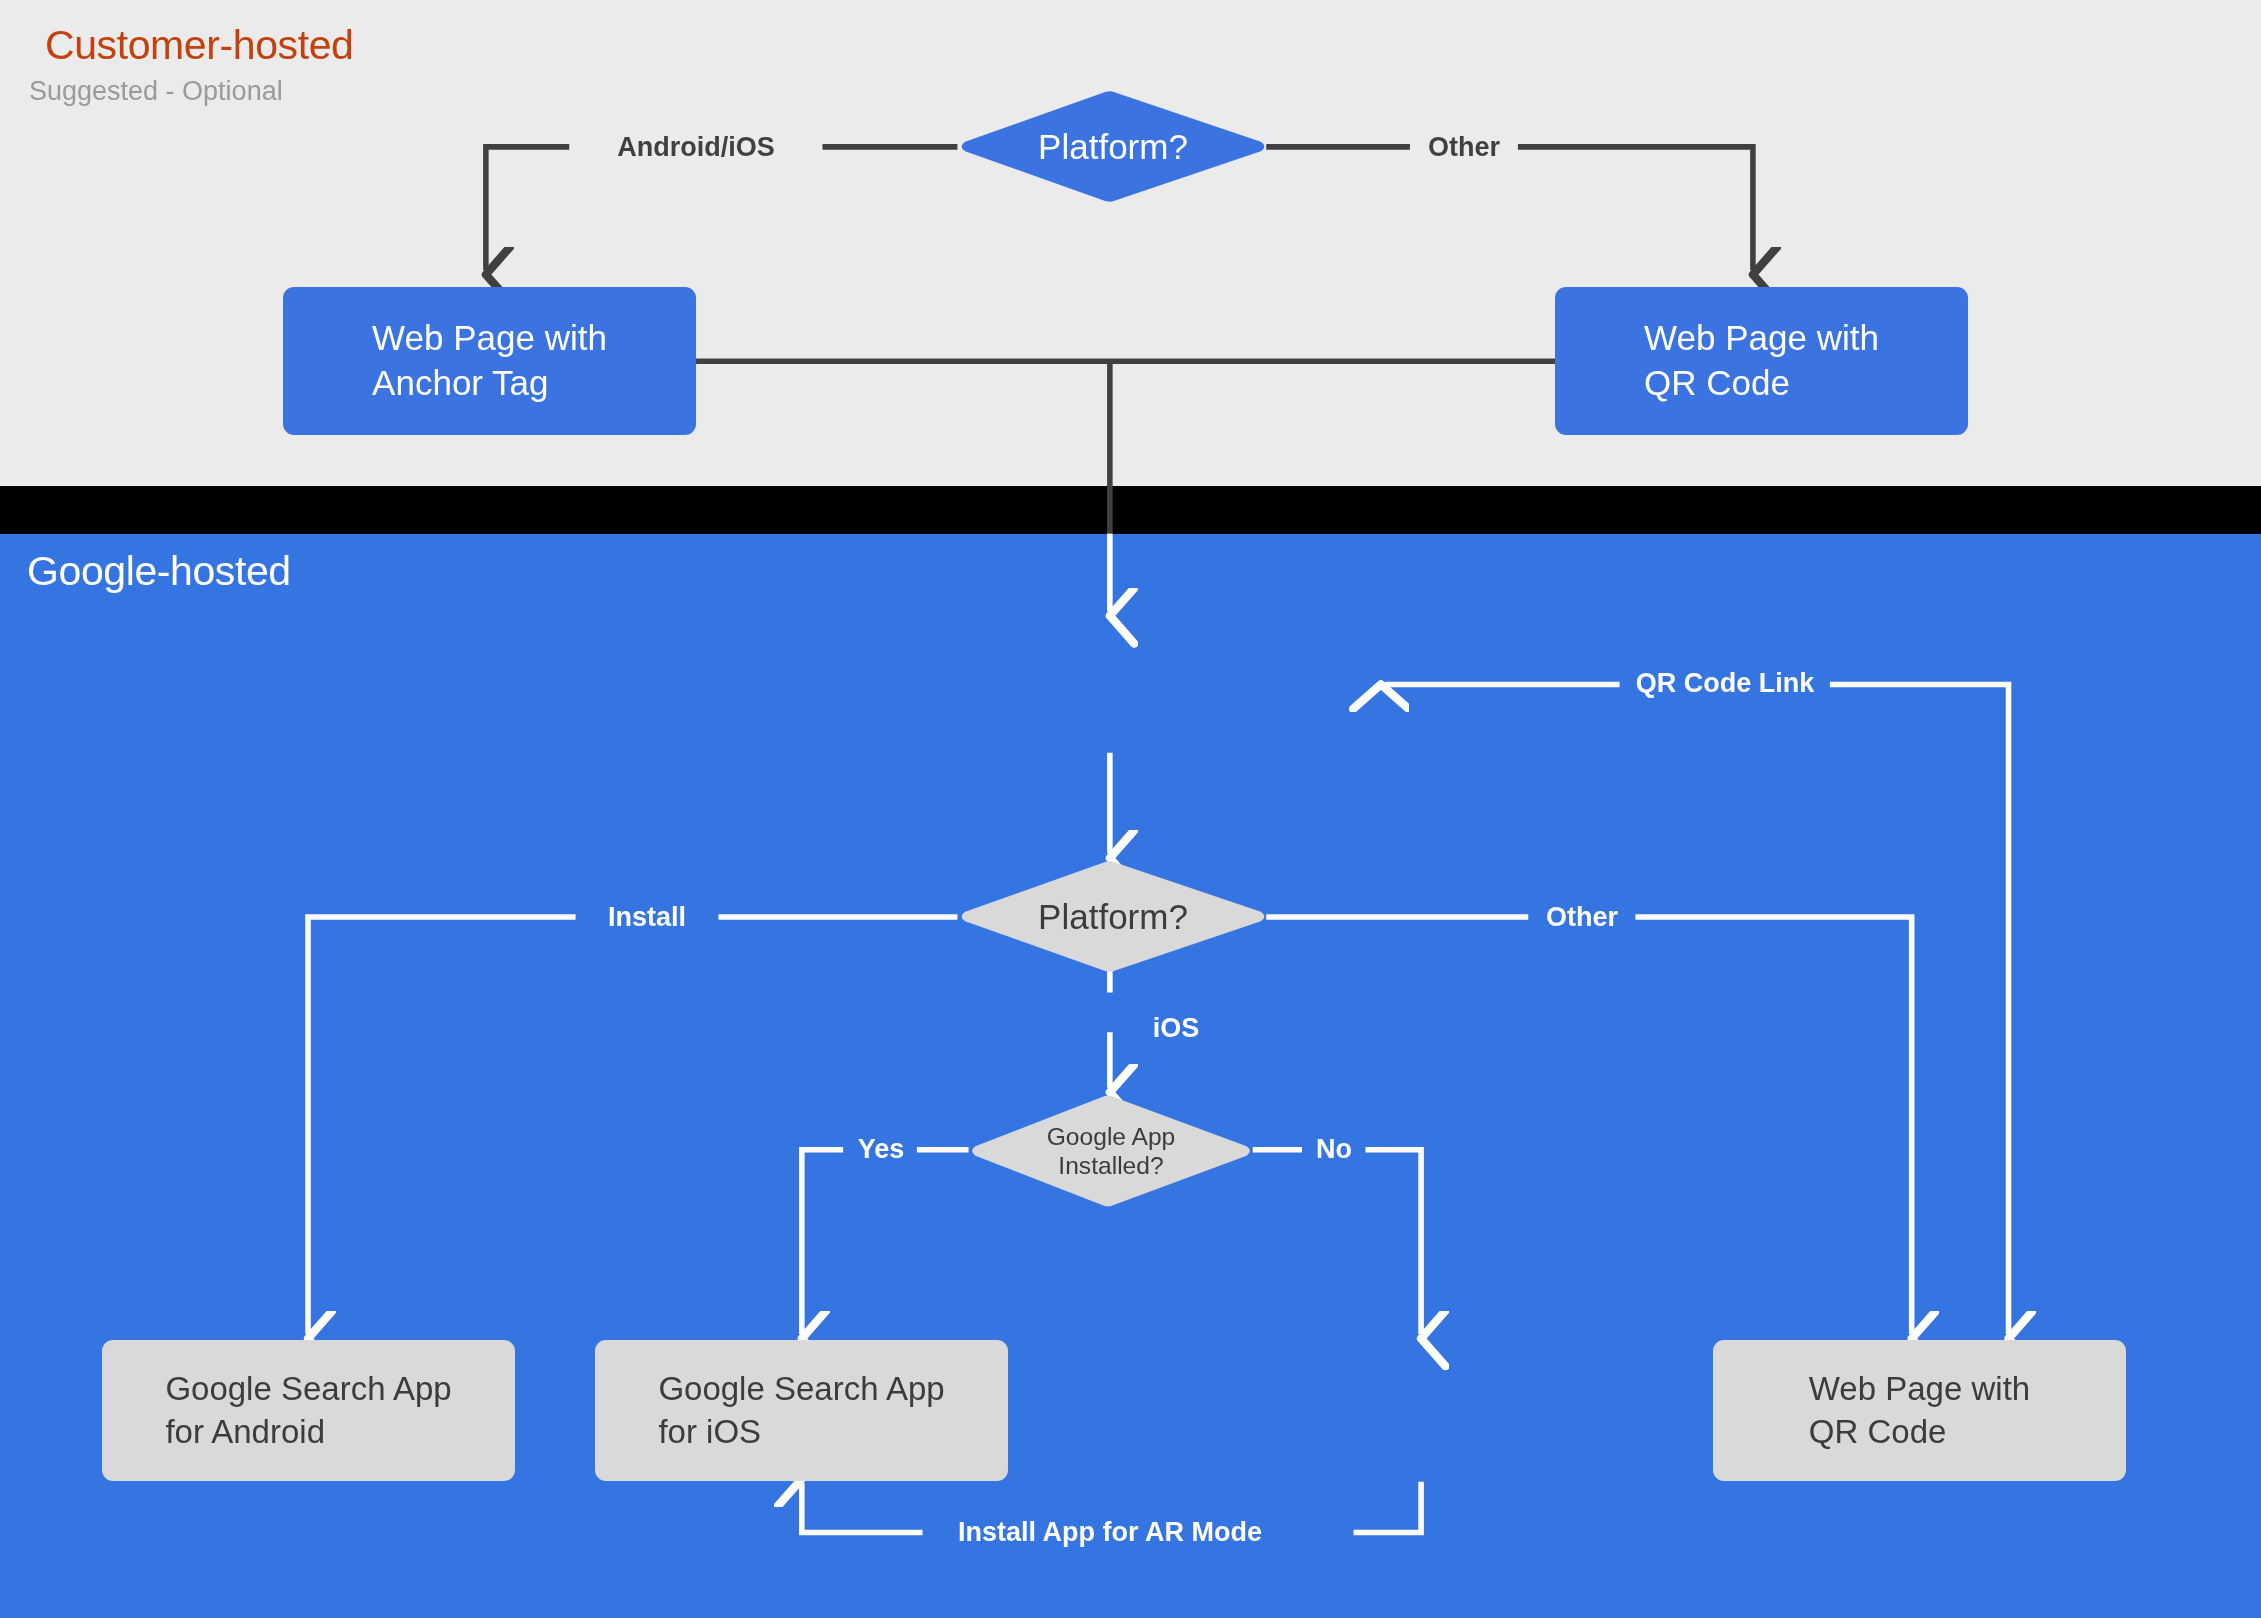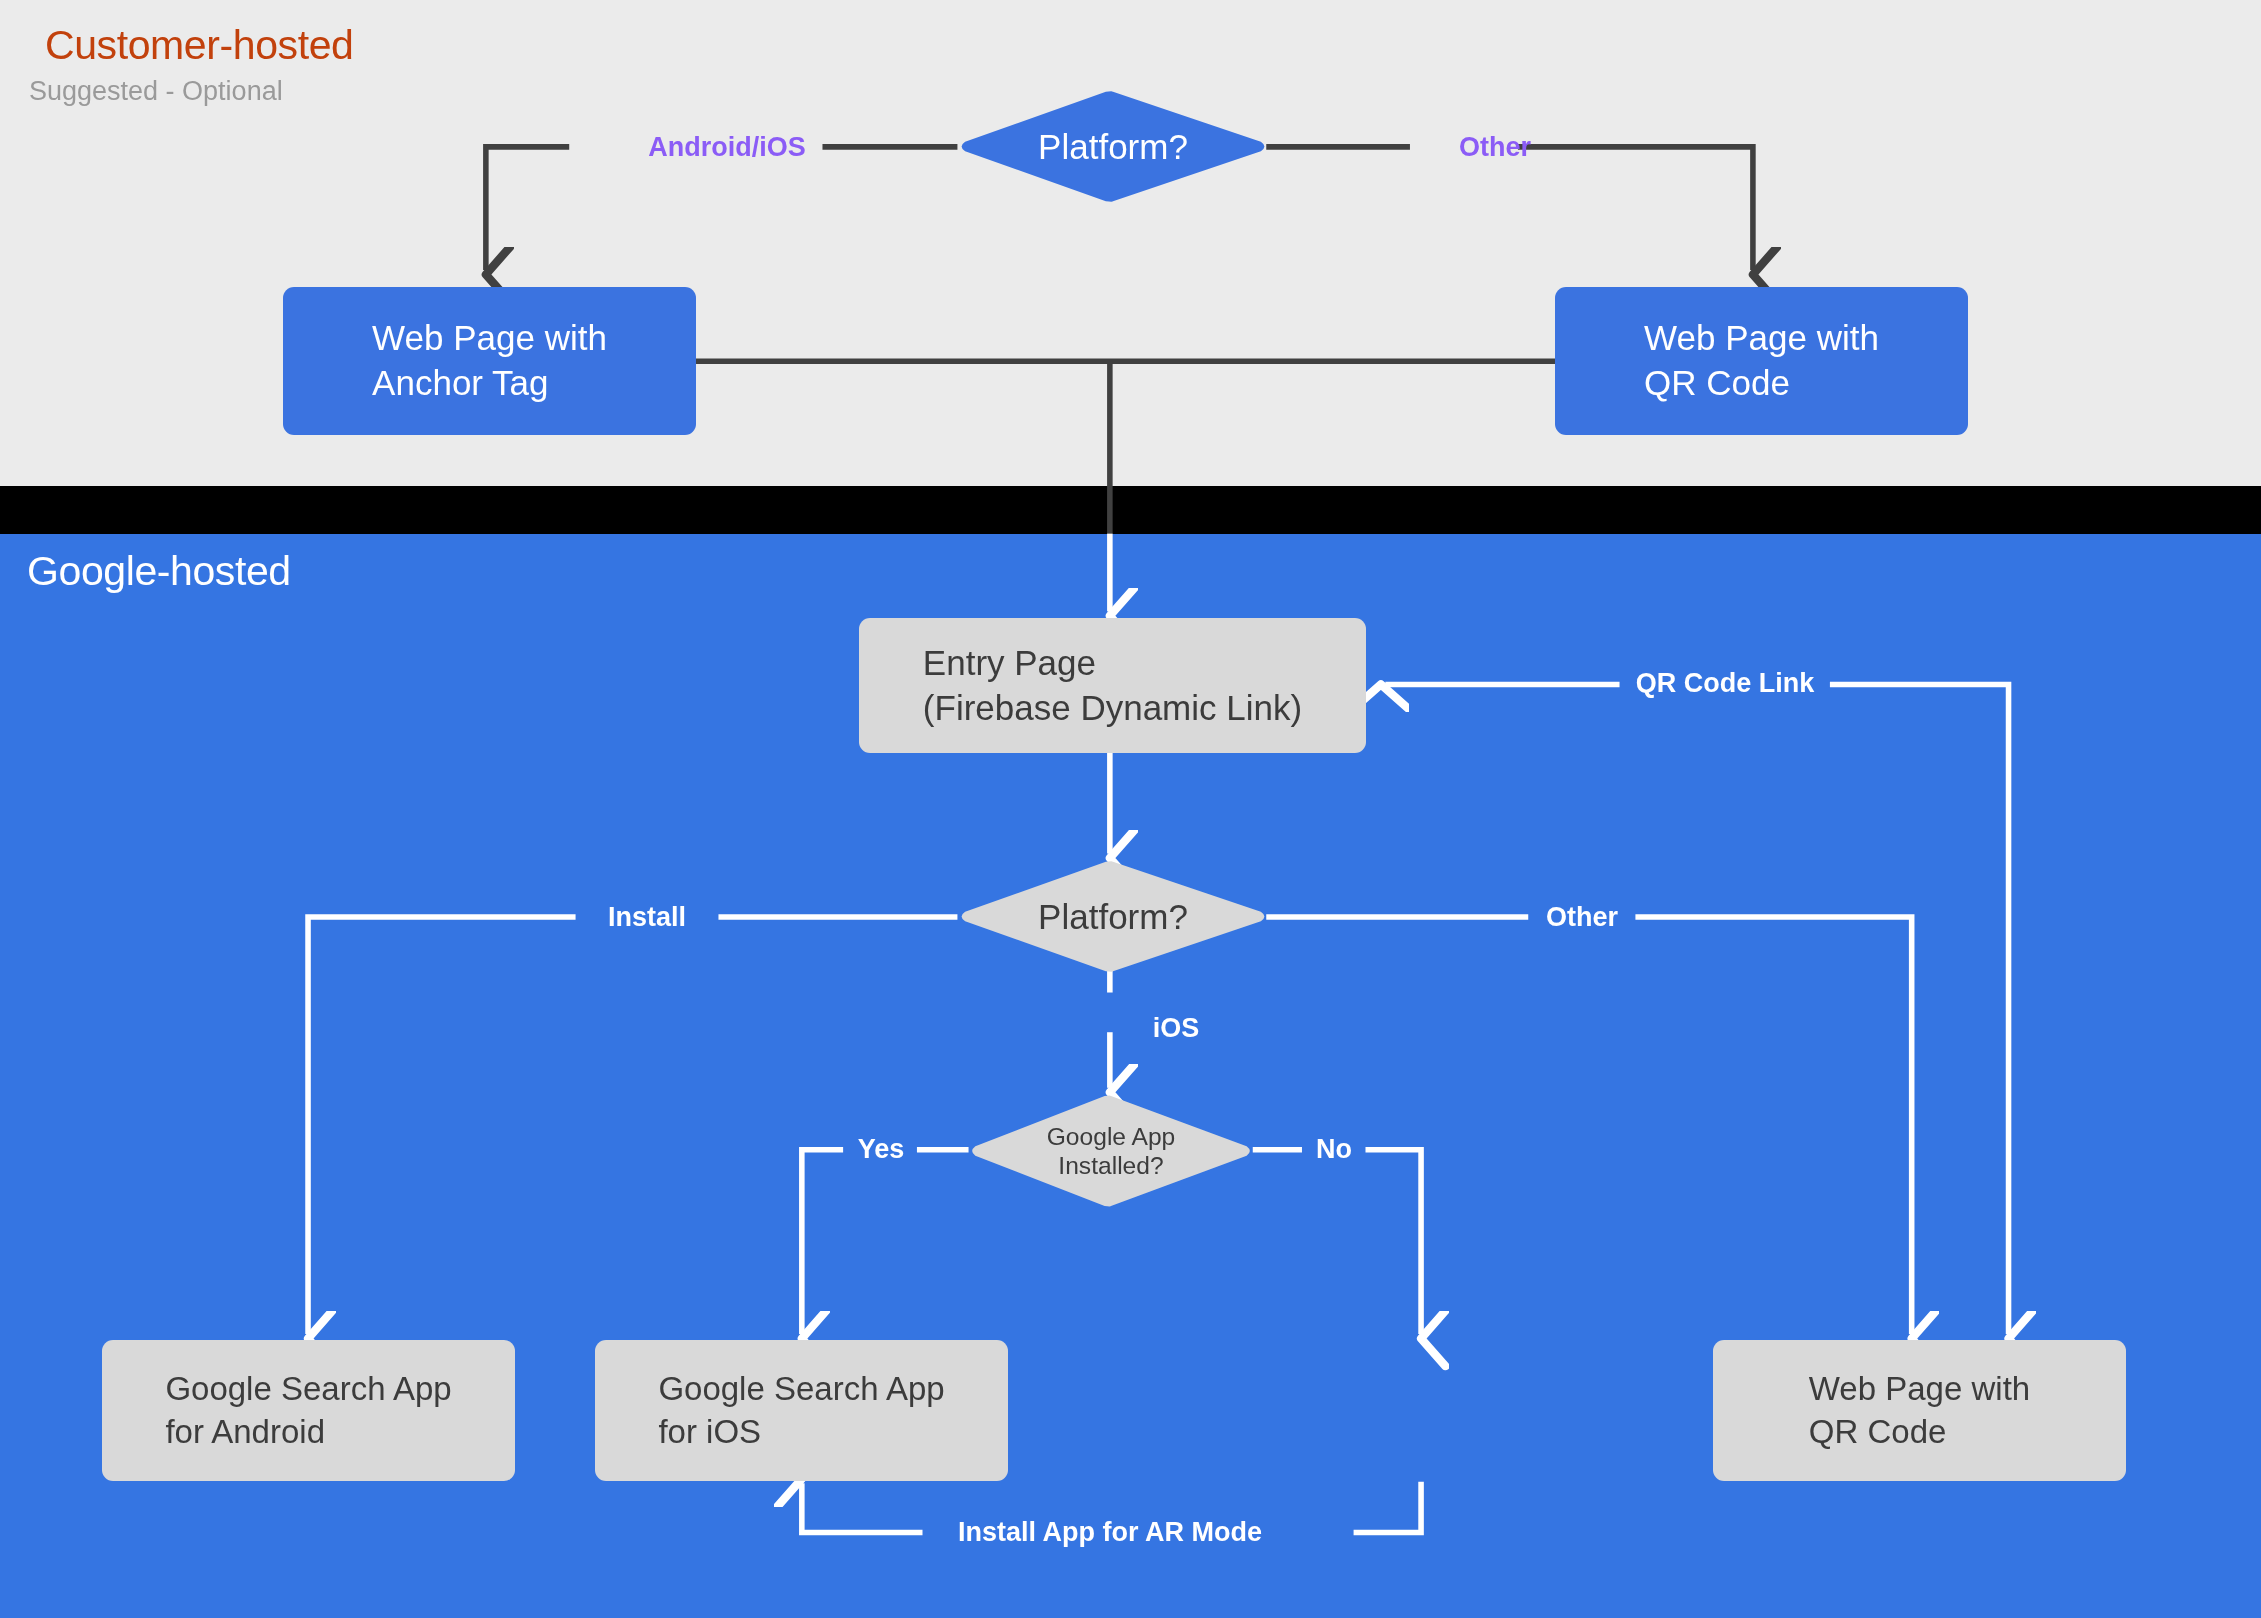--- a/index.html
+++ b/index.html
@@ -90,21 +90,21 @@
   
   .elabel {
     position: absolute;
     font-size: 27px;
     font-weight: bold;
     white-space: nowrap;
     transform: translate(-50%, -50%);
     z-index: 6;
     line-height: 1;
   }
-  .elabel.dark  { color: #8b5cf6; margin-left: 31px; }
+  .elabel.dark  { color: #404040; }
   .elabel.light { color: #ffffff; }
 
   
   svg.edges {
     position: absolute;
     left: 0; top: 0;
     width: 2261px; height: 1619px;
     overflow: visible;
   }
   svg.edges.top    { z-index: 3; }
@@ -195,22 +195,20 @@
     </svg>
     <span class="dlabel" style="font-size:35px;">Platform?</span>
   </div>
 
   <div class="node blue" style="left:283px; top:287px; width:413px; height:148px; font-size:35px; z-index:5;">Web Page with
 Anchor Tag</div>
 
   <div class="node blue" style="left:1555px; top:287px; width:413px; height:148px; font-size:35px; z-index:5;">Web Page with
 QR Code</div>
 
-  <div class="node gray" style="left:859px; top:618px; width:507px; height:135px; font-size:35px; z-index:5;">Entry Page
-(Firebase Dynamic Link)</div>
 
   <div class="diamond gray" style="left:958px; top:857px; width:310px; height:119px; z-index:5;">
     <svg class="dshape" viewBox="0 0 390 150" preserveAspectRatio="none">
       <path d="M195,6 L381,69 Q390,75 381,81 L195,144 Q195,145 186,144 L9,81 Q0,75 9,69 L186,6 Q195,5 195,6 Z" fill="#d9d9d9"></path>
     </svg>
     <span class="dlabel" style="font-size:35px;">Platform?</span>
   </div>
 
   <div class="diamond gray" style="left:969px; top:1092px; width:284px; height:118px; z-index:5;">
     <svg class="dshape" viewBox="0 0 358 148" preserveAspectRatio="none">

